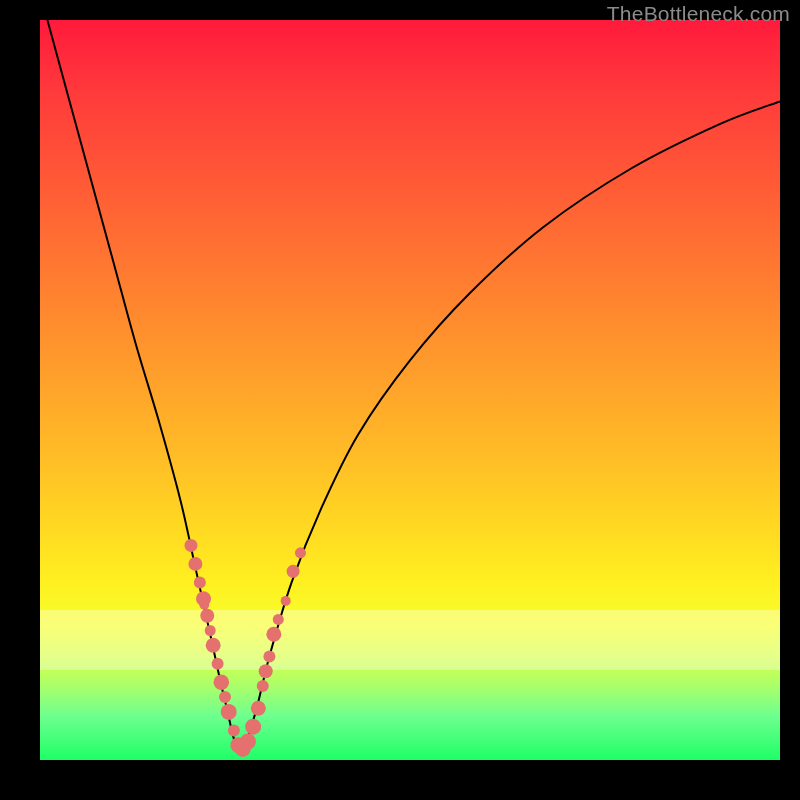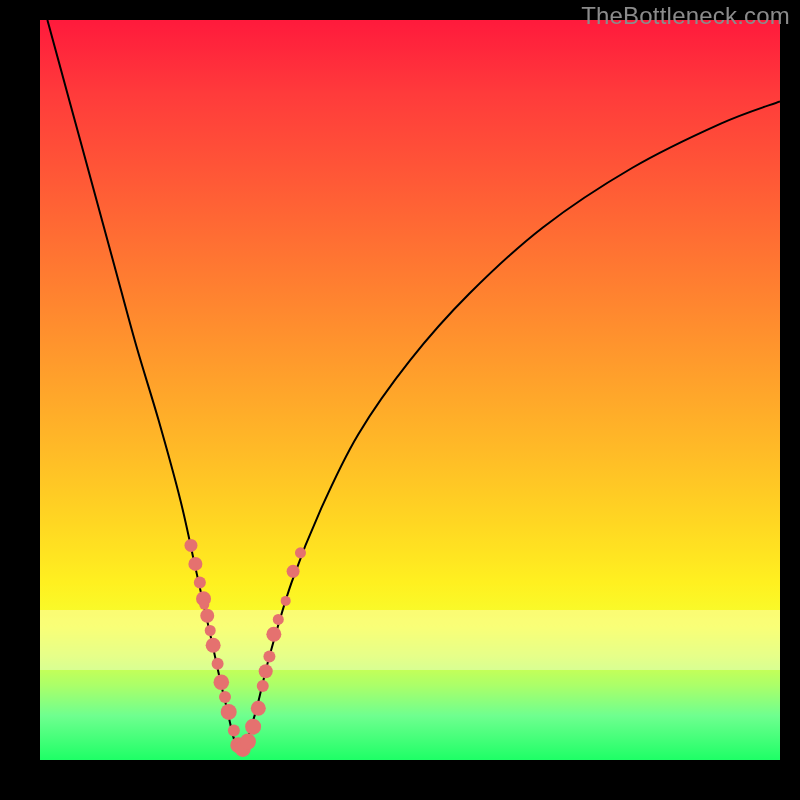--- a/index.html
+++ b/index.html
@@ -40,21 +40,21 @@
     top: 610px;
     height: 60px;
     background: rgba(255,255,255,0.35);
     mix-blend-mode: screen;
   }
   .watermark {
     position: absolute;
     top: 2px;
     right: 10px;
     color: #8b8b8b;
-    font-size: 24px;
+    font-size: 21px;
     letter-spacing: 0.2px;
     font-weight: 400;
   }
   svg.plot {
     position: absolute;
     left: 40px;
     top: 20px;
     width: 740px;
     height: 740px;
   }

